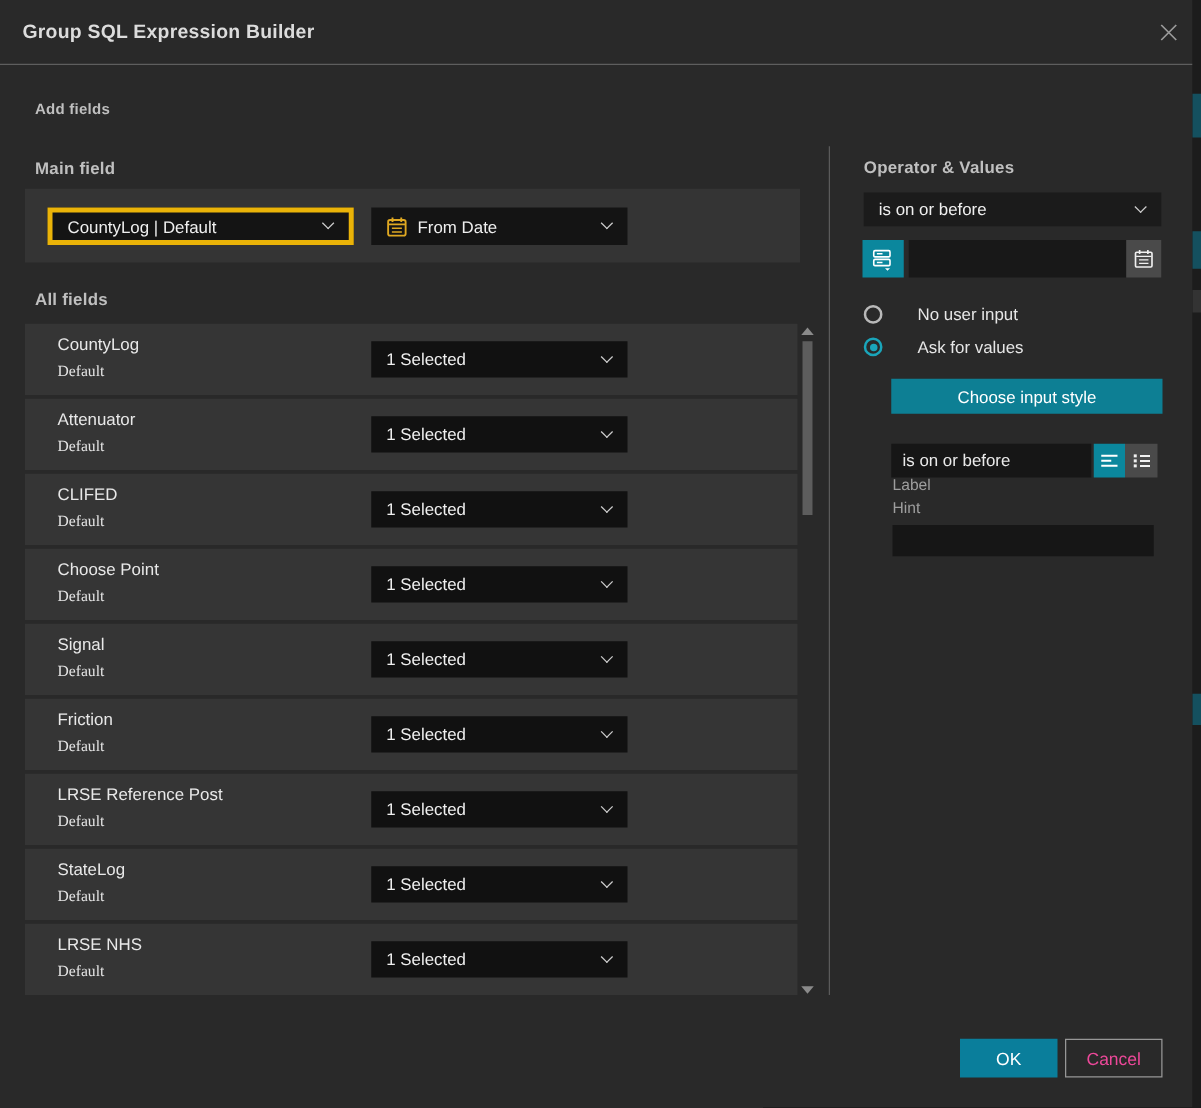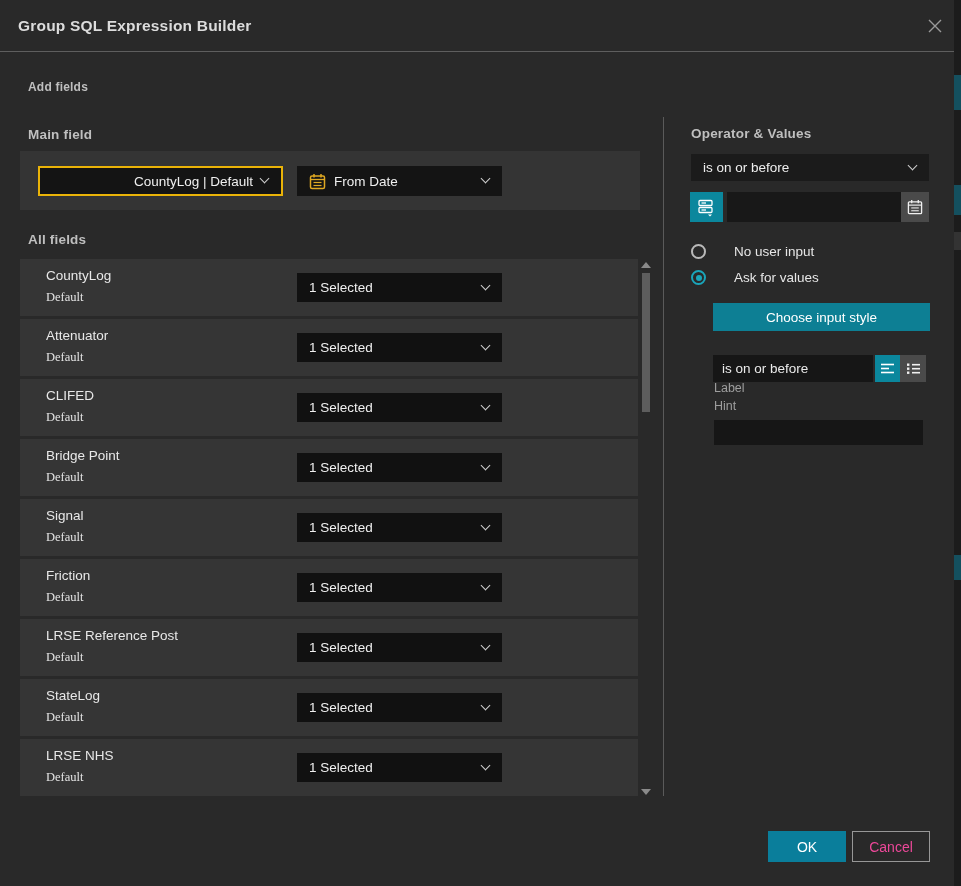--- a/index.html
+++ b/index.html
@@ -11,21 +11,21 @@
   .titlebar { position:absolute; left:0; top:0; width:954px; height:52px; border-bottom:1px solid #5e5e5e; }
   .title { position:absolute; left:18px; top:0; height:52px; line-height:52px; font-size:15.5px; font-weight:600; color:#dcdcdc; letter-spacing:.2px; }
   .close-btn { position:absolute; left:924px; top:15px; width:22px; height:22px; cursor:pointer; color:#9a9a9a; display:flex; align-items:center; justify-content:center; }
 
   .hd { position:absolute; font-size:12px; font-weight:700; color:#bfbfbf; letter-spacing:.2px; }
 
   
   .main-row { position:absolute; left:20px; top:151px; width:620px; height:59px; background:#343434; }
   .select { position:absolute; background:#141414; color:#efefef; font-size:13.5px; display:flex; align-items:center; padding:0 28px 0 12px; cursor:pointer; }
   .select .chev { position:absolute; right:13px; top:50%; margin-top:-6px; width:7px; height:7px; border-right:1.6px solid #cfcfcf; border-bottom:1.6px solid #cfcfcf; transform:rotate(45deg); }
-  .sel-layer { left:18px; top:15px; width:245px; height:30px; border:2px solid #eab308;justify-content:flex-end; }
+  .sel-layer { left:18px; top:15px; width:245px; height:30px; border:4px solid #eab308; }
   .sel-field { left:277px; top:15px; width:205px; height:30px; gap:8px; }
 
   
   .rows { position:absolute; left:20px; top:259px; width:618px; }
   .frow { position:absolute; left:0; width:618px; height:57px; background:#353535; }
   .frow .fname { position:absolute; left:26px; top:9px; font-size:13.5px; color:#e8e8e8; }
   .frow .fsub  { position:absolute; left:26px; top:31px; font-size:12.5px; color:#e5e5e5;font-family:Liberation Serif, serif; }
   .frow .select { left:277px; top:14px; width:205px; height:29px; background:#111111; }
 
   
@@ -126,21 +126,21 @@
       </div>
       <div class="frow" style="top:120px;">
         <div class="fname">CLIFED</div>
         <div class="fsub">Default</div>
         <div class="select">
           <span>1 Selected</span>
           <span class="chev"></span>
         </div>
       </div>
       <div class="frow" style="top:180px;">
-        <div class="fname">Bridge Point</div>
+        <div class="fname">Choose Point</div>
         <div class="fsub">Default</div>
         <div class="select">
           <span>1 Selected</span>
           <span class="chev"></span>
         </div>
       </div>
       <div class="frow" style="top:240px;">
         <div class="fname">Signal</div>
         <div class="fsub">Default</div>
         <div class="select">

